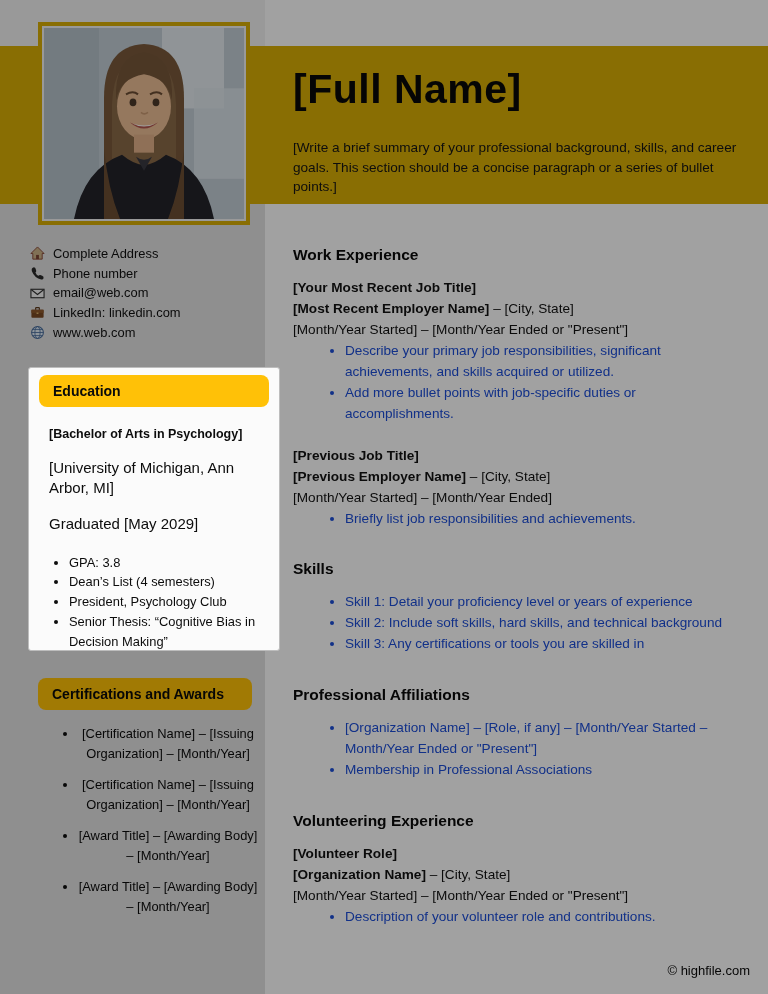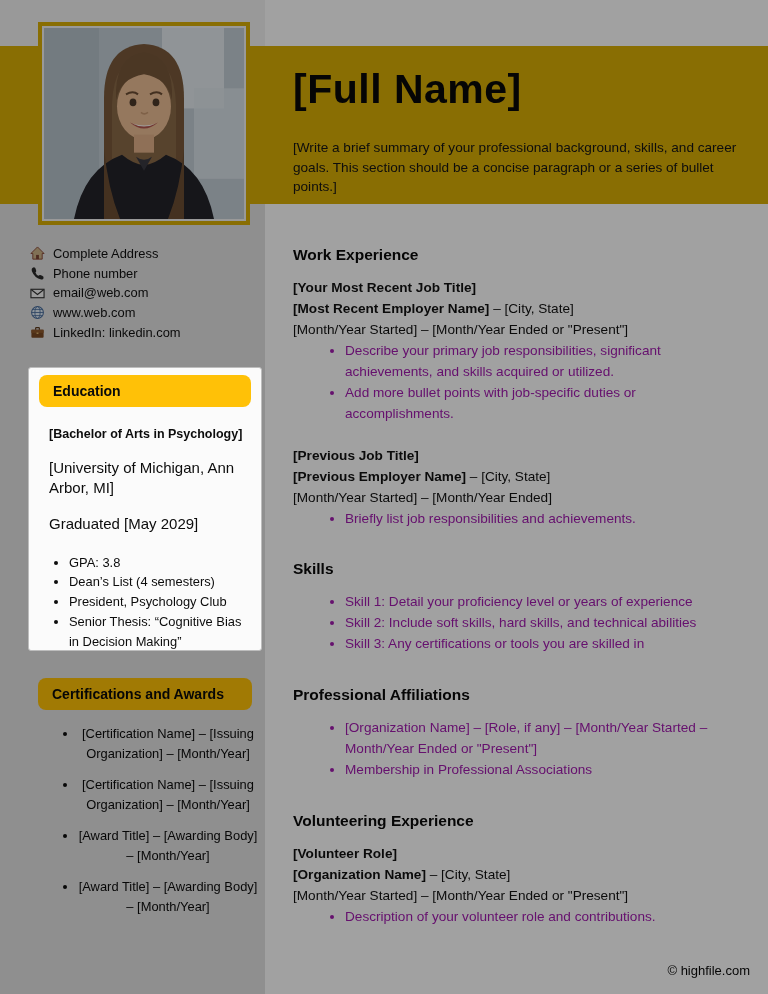--- a/index.html
+++ b/index.html
@@ -25,21 +25,21 @@
   .summary { margin:25px 0 0; font-size:13.6px; line-height:19.6px; color:#151515; }
 
   
   .contact { position:absolute; left:30px; top:244px; width:225px; margin:0; padding:0; list-style:none;text-align:right; }
   .contact li { display:flex; align-items:center; gap:7px; font-size:12.9px; line-height:19.7px; color:#111; }
   .contact .ci { width:16px; height:15px; flex:0 0 16px; display:inline-flex; }
   .contact .ci svg { width:15px; height:15px; }
 
   
   .education-card {
-    position:absolute; left:28px; top:367px; width:234px; height:284px; box-sizing:border-box;
+    position:absolute; left:28px; top:367px; width:252px; height:284px; box-sizing:border-box;
     background:#fbfbfb; border:1px solid #bdbdbd; border-radius:3px; z-index:60;
   }
   .sec-pill {
     margin:7px 10px 0 10px; background:#ffc107; border-radius:8px;
     padding:8px 6px 8px 14px; font-size:14px; font-weight:bold; color:#0a0a0a;
   }
   .edu-degree { margin:20px 8px 0 20px; font-size:12.5px; font-weight:bold; white-space:nowrap; }
   .edu-line   { margin:17px 10px 0 20px; font-size:15px; line-height:19.5px; }
   .edu-bullets { margin:19px 6px 0 0; font-size:12.9px; line-height:19.8px; }
   .edu-bullets li { margin:0; }
@@ -47,21 +47,21 @@
   
   .cert { position:absolute; left:28px; top:671px; width:234px; }
   .cert-bullets { margin:14px 4px 0 0; padding-left:50px; font-size:12.9px; line-height:19.5px; }
   .cert-bullets li { margin-bottom:12px;text-align:center; }
 
   
   .main { position:absolute; left:293px; top:246px; width:447px; }
   .main h2 { margin:0; font-size:15.5px; font-weight:bold; color:#0a0a0a; }
   .main p { margin:0; font-size:13.6px; line-height:21px; color:#121212; }
   .main .blk { margin-top:13px; }
-  .main ul { margin:0; padding-left:52px; font-size:13.6px; line-height:21px; color:#a21caf; }
+  .main ul { margin:0; padding-left:52px; font-size:13.6px; line-height:21px; color:#1d4ed8; }
   .main ul li { margin:0; }
   .gap-sm { height:21px; }
   .gap-md { height:31px; }
   .gap-lg { height:32px; }
 
   .footer { position:absolute; right:18px; bottom:16px; font-size:13px; color:#0a0a0a; }
 
   
   .dim-overlay { position:absolute; inset:0; background:rgba(0,0,0,0.37); z-index:50; pointer-events:none; }
 </style>
@@ -129,37 +129,37 @@
         <svg viewBox="0 0 16 16">
             <rect x="1" y="3.5" width="14" height="9" fill="#f5f5f5" stroke="#333" stroke-width="1.2"></rect>
             <path d="M1.5 4 L8 9 L14.5 4" fill="none" stroke="#333" stroke-width="1.2"></path>
           </svg>
       </span>
       <span>email@web.com</span>
     </li>
     <li>
       <span class="ci">
         <svg viewBox="0 0 16 16">
-            <circle cx="8" cy="8" r="6.3" fill="#dfeaf4" stroke="#4a6d9c" stroke-width="1.1"></circle>
-            <ellipse cx="8" cy="8" rx="2.8" ry="6.3" fill="none" stroke="#4a6d9c" stroke-width="0.9"></ellipse>
-            <path d="M1.7 8 H14.3 M2.6 4.7 H13.4 M2.6 11.3 H13.4" stroke="#4a6d9c" stroke-width="0.9" fill="none"></path>
-          </svg>
-      </span>
-      <span>www.web.com</span>
-    </li>
-    <li>
-      <span class="ci">
-        <svg viewBox="0 0 16 16">
             <rect x="1.5" y="5" width="13" height="8.5" rx="1" fill="#7a4a24"></rect>
             <rect x="1.5" y="5" width="13" height="3.4" fill="#8f5a2d"></rect>
             <path d="M6 5 V3.6 Q6 2.8 6.8 2.8 L9.2 2.8 Q10 2.8 10 3.6 V5" fill="none" stroke="#5d3a1d" stroke-width="1.3"></path>
             <rect x="7" y="8" width="2" height="1.6" fill="#d9b06a"></rect>
           </svg>
       </span>
       <span>LinkedIn: linkedin.com</span>
+    </li>
+    <li>
+      <span class="ci">
+        <svg viewBox="0 0 16 16">
+            <circle cx="8" cy="8" r="6.3" fill="#dfeaf4" stroke="#4a6d9c" stroke-width="1.1"></circle>
+            <ellipse cx="8" cy="8" rx="2.8" ry="6.3" fill="none" stroke="#4a6d9c" stroke-width="0.9"></ellipse>
+            <path d="M1.7 8 H14.3 M2.6 4.7 H13.4 M2.6 11.3 H13.4" stroke="#4a6d9c" stroke-width="0.9" fill="none"></path>
+          </svg>
+      </span>
+      <span>www.web.com</span>
     </li>
   </ul>
 
   <section class="education-card">
     <div class="sec-pill">Education</div>
     <p class="edu-degree">[Bachelor of Arts in Psychology]</p>
     <p class="edu-line">[University of Michigan, Ann Arbor, MI]</p>
     <p class="edu-line">Graduated [May 2029]</p>
     <ul class="edu-bullets">
       <li>GPA: 3.8</li>
@@ -200,21 +200,21 @@
       <ul>
         <li>Briefly list job responsibilities and achievements.</li>
       </ul>
     </div>
 
     <div class="gap-md"></div>
     <h2>Skills</h2>
     <div class="blk">
       <ul>
         <li>Skill 1: Detail your proficiency level or years of experience</li>
-        <li>Skill 2: Include soft skills, hard skills, and technical abilities</li>
+        <li>Skill 2: Include soft skills, hard skills, and technical background</li>
         <li>Skill 3: Any certifications or tools you are skilled in</li>
       </ul>
     </div>
 
     <div class="gap-lg"></div>
     <h2>Professional Affiliations</h2>
     <div class="blk">
       <ul>
         <li>[Organization Name] – [Role, if any] – [Month/Year Started – Month/Year Ended or "Present"]</li>
         <li>Membership in Professional Associations</li>

